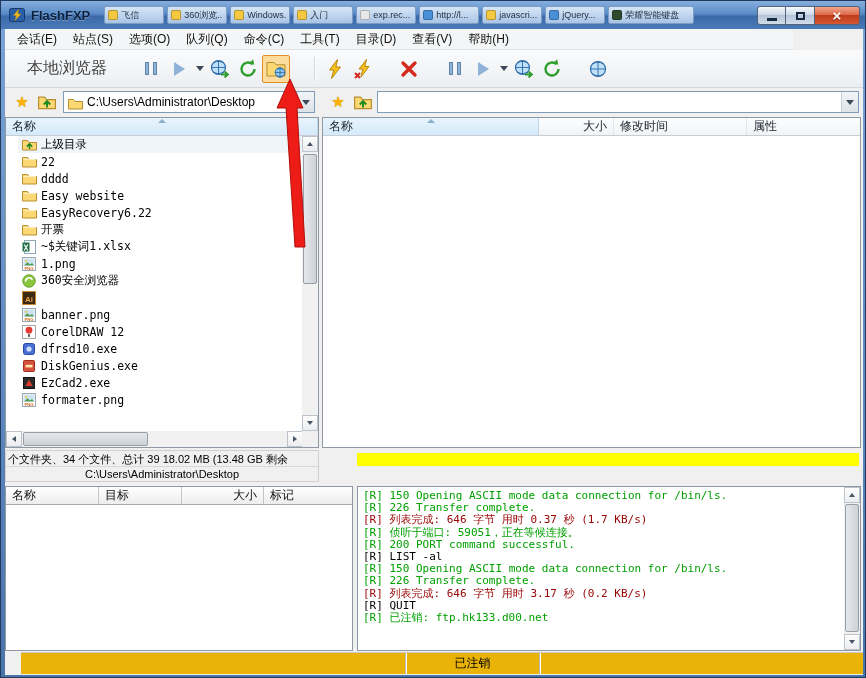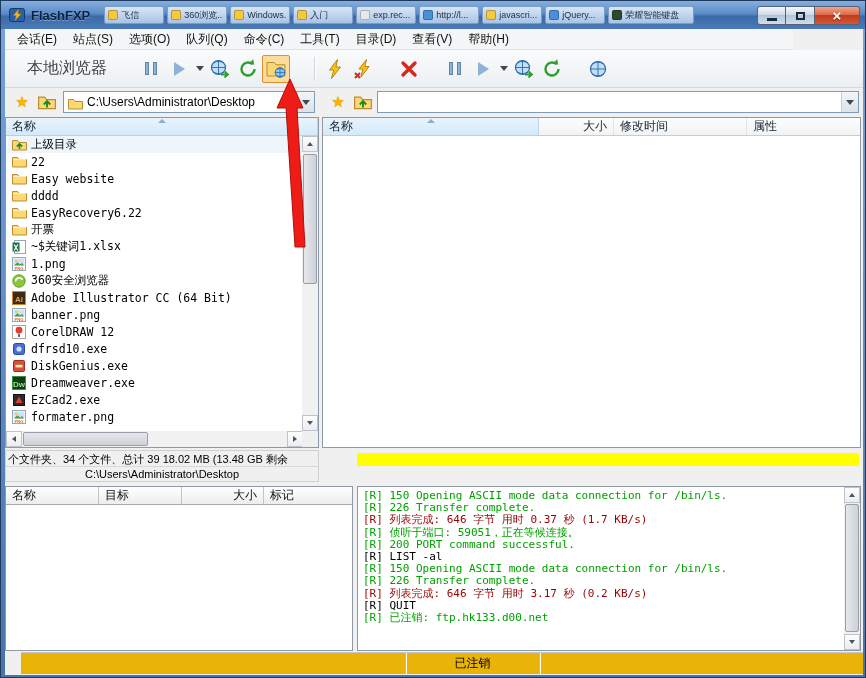--- a/index.html
+++ b/index.html
@@ -74,21 +74,21 @@
   .pane { position:absolute; background:#fff; border:1px solid #8f99a3; }
   .list-header { position:absolute; left:0; top:0; right:0; height:18px; display:flex;
                  background:linear-gradient(#fcfdfe,#f1f3f5); border-bottom:1px solid #c8cdd4; }
   .hcol { position:relative; display:flex; align-items:center; padding:0 6px; font-size:12px; color:#1a2430;
           border-right:1px solid #e2e6ea; }
   .hcol.sorted { background:linear-gradient(#e8f4fd,#d4e9fa); border-right-color:#bcd6ec; }
   .hcol.num { justify-content:flex-end; }
   .sort-tri { position:absolute; left:50%; top:1px; margin-left:-4px; width:0; height:0;
               border-left:4px solid transparent; border-right:4px solid transparent;
               border-bottom:4px solid #8AB0CC; }
-  .list-body { position:absolute; left:2px; top:18px;text-align:center; }
+  .list-body { position:absolute; left:12px; top:18px;text-align:center; }
   .frow { height:17px; display:flex; align-items:center; padding-left:4px; gap:4px;
           font-family:"DejaVu Sans Mono",monospace; font-size:11.5px; color:#000; white-space:nowrap; overflow:hidden; }
   .frow.subtle { background:#eef5fb; }
   .ficon { flex:none; width:15px; height:14px; display:flex; align-items:center; }
 
   
   .scrollbar { position:absolute; background:#f1f1f1; }
   .sbtn { position:absolute; width:16px; height:16px; background:linear-gradient(#fdfdfd,#ebedf0);
           border:1px solid #bdc3ca; display:flex; align-items:center; justify-content:center; }
   .sthumb { position:absolute; background:linear-gradient(90deg,#e6e8eb,#cdd2d8); border:1px solid #979ea8; border-radius:2px; }
@@ -359,30 +359,30 @@
             </span>
             <span class="fname">22</span>
           </div>
           <div class="frow">
             <span class="ficon">
               <svg width="15" height="13" viewBox="0 0 15 13">
                 <path d="M0.5 2.5 h5 l1.6 2 H14.5 V12 H0.5 Z" fill="#FCD874" stroke="#B98E2F"></path>
                 <path d="M1 4.6 h13" stroke="#FFF3C6" stroke-width="1"></path>
               </svg>
             </span>
-            <span class="fname">Easy website</span>
+            <span class="fname">dddd</span>
           </div>
           <div class="frow">
             <span class="ficon">
               <svg width="15" height="13" viewBox="0 0 15 13">
                 <path d="M0.5 2.5 h5 l1.6 2 H14.5 V12 H0.5 Z" fill="#FCD874" stroke="#B98E2F"></path>
                 <path d="M1 4.6 h13" stroke="#FFF3C6" stroke-width="1"></path>
               </svg>
             </span>
-            <span class="fname">dddd</span>
+            <span class="fname">Easy website</span>
           </div>
           <div class="frow">
             <span class="ficon">
               <svg width="15" height="13" viewBox="0 0 15 13">
                 <path d="M0.5 2.5 h5 l1.6 2 H14.5 V12 H0.5 Z" fill="#FCD874" stroke="#B98E2F"></path>
                 <path d="M1 4.6 h13" stroke="#FFF3C6" stroke-width="1"></path>
               </svg>
             </span>
             <span class="fname">EasyRecovery6.22</span>
           </div>
@@ -426,21 +426,20 @@
             </span>
             <span class="fname">360安全浏览器</span>
           </div>
           <div class="frow">
             <span class="ficon">
               <svg width="14" height="14" viewBox="0 0 14 14">
                 <rect x="0.5" y="0.5" width="13" height="13" fill="#3C2A15" stroke="#C98A2B"></rect>
                 <text x="7" y="10.5" font-size="8" text-anchor="middle" fill="#E8A33D" font-family="sans-serif" font-weight="bold">Ai</text>
               </svg>
             </span>
-            <span class="fname">Adobe Illustrator CC (64 Bit)</span>
           </div>
           <div class="frow">
             <span class="ficon">
               <svg width="14" height="14" viewBox="0 0 14 14">
                 <rect x="0.5" y="0.5" width="13" height="13" fill="#FFFFFF" stroke="#9AA7B0"></rect>
                 <rect x="1.5" y="1.5" width="11" height="7" fill="#CBE3F5"></rect>
                 <circle cx="4.2" cy="3.8" r="1.1" fill="#F4C430"></circle>
                 <path d="M2 8.5 L5.5 5.2 L8 7.6 L10 6 L12 8.5 Z" fill="#4E9A4E"></path>
                 <text x="7" y="13" font-size="4.2" text-anchor="middle" fill="#D2691E" font-family="sans-serif" font-weight="bold">PNG</text>
               </svg>
@@ -467,29 +466,20 @@
             <span class="fname">dfrsd10.exe</span>
           </div>
           <div class="frow">
             <span class="ficon">
               <svg width="14" height="14" viewBox="0 0 14 14">
                 <rect x="1.5" y="1.5" width="11" height="11" rx="1" fill="#D4503C" stroke="#9E2C20"></rect>
                 <rect x="3.5" y="5.8" width="7" height="2.6" fill="#FFE9A8"></rect>
               </svg>
             </span>
             <span class="fname">DiskGenius.exe</span>
-          </div>
-          <div class="frow">
-            <span class="ficon">
-              <svg width="14" height="14" viewBox="0 0 14 14">
-                <rect x="0.5" y="0.5" width="13" height="13" fill="#123D12" stroke="#3F8E3F"></rect>
-                <text x="7" y="10.5" font-size="8" text-anchor="middle" fill="#92E092" font-family="sans-serif" font-weight="bold">Dw</text>
-              </svg>
-            </span>
-            <span class="fname">Dreamweaver.exe</span>
           </div>
           <div class="frow">
             <span class="ficon">
               <svg width="14" height="14" viewBox="0 0 14 14">
                 <rect x="1.5" y="1.5" width="11" height="11" fill="#2B2B2B" stroke="#111111"></rect>
                 <path d="M3.5 10 L7 3.5 L10.5 10 Z" fill="#E03C31"></path>
               </svg>
             </span>
             <span class="fname">EzCad2.exe</span>
           </div>

